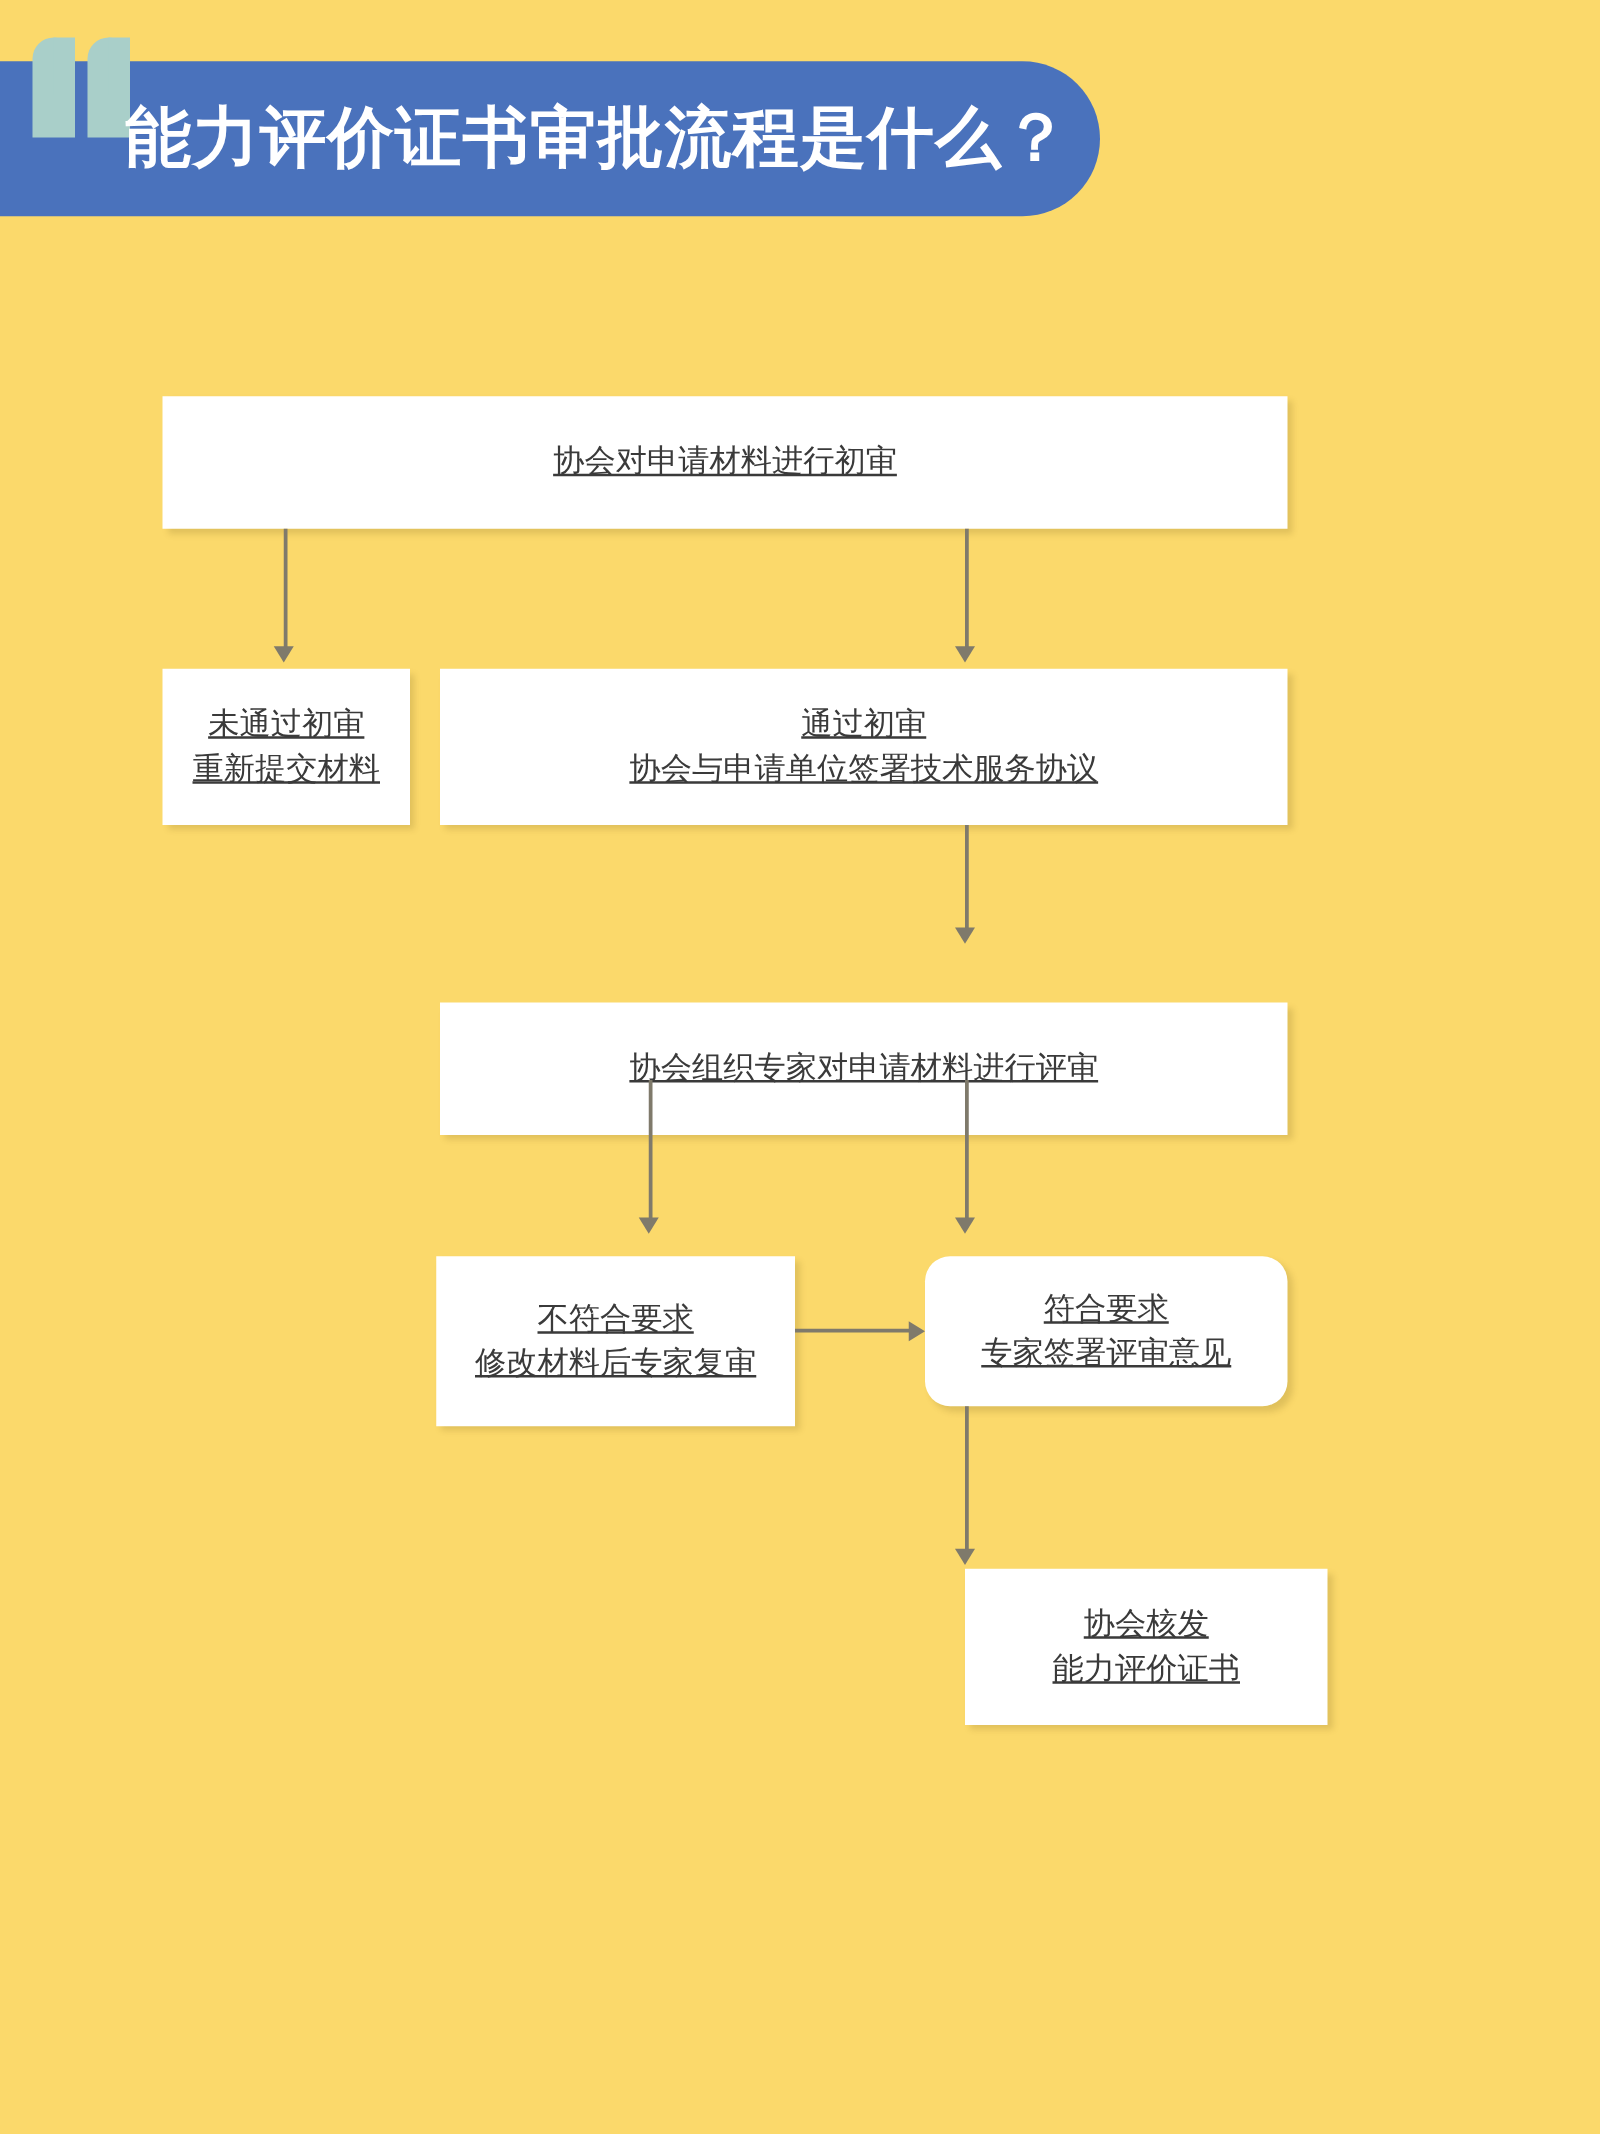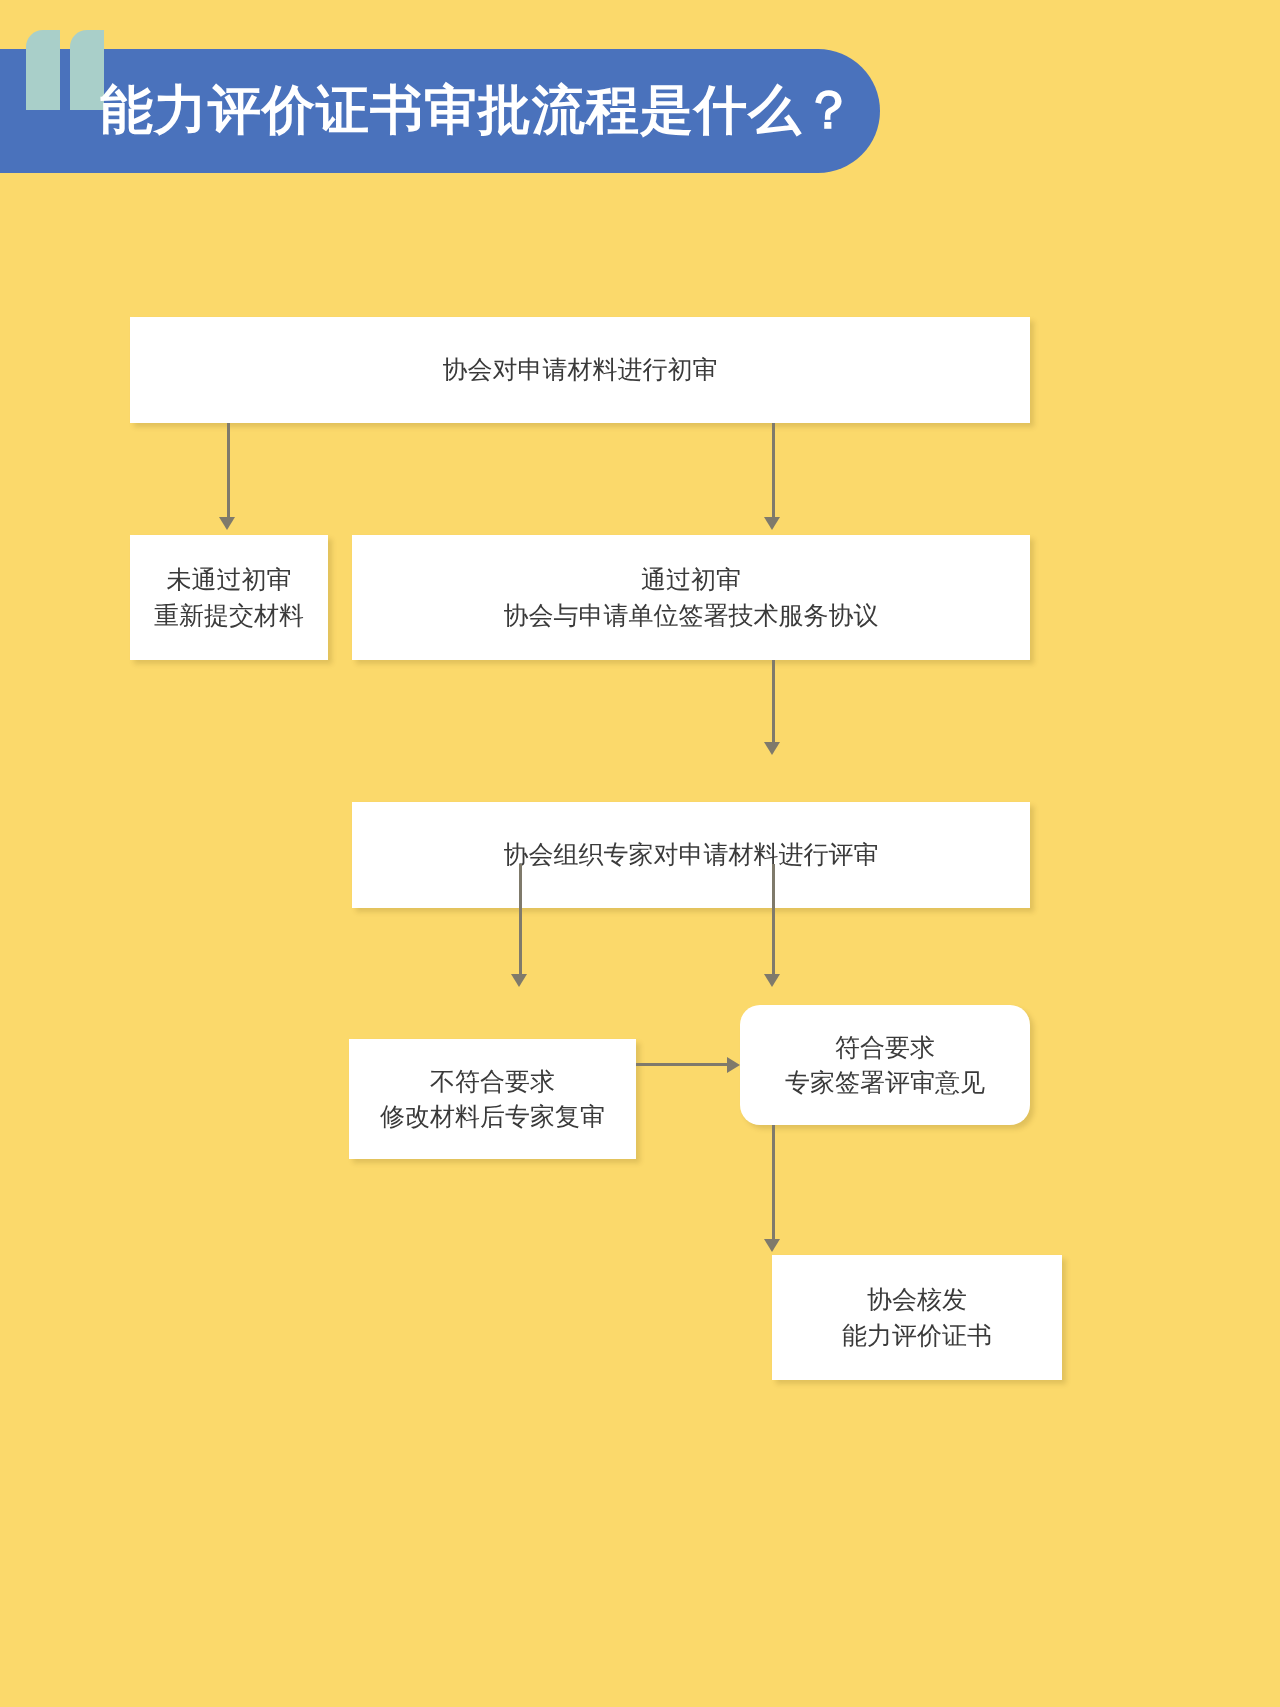--- a/index.html
+++ b/index.html
@@ -83,28 +83,28 @@
     display:flex;
     flex-direction:column;
     align-items:center;
     justify-content:center;
     color:#3A3A3A;
     font-size:25px;
     line-height:1.42;
     text-align:center;
     padding:6px 10px;
   }
-  .node .ln { display:block; white-space:nowrap; }
+  .node .ln { display:block; white-space:nowrap;text-decoration:underline; }
 
   
   #node-initial-review  { left:130px;  top:317px;  width:900px; height:106px; }
   #node-failed-initial  { left:130px;  top:535px;  width:198px; height:125px; }
   #node-passed-initial  { left:352px;  top:535px;  width:678px; height:125px; }
   #node-expert-review   { left:352px;  top:802px;  width:678px; height:106px; }
-  #node-not-qualified   { left:349px;  top:1039px; width:287px; height:120px; }
+  #node-not-qualified   { left:349px;  top:1005px; width:287px; height:136px; }
   #node-qualified       { left:740px;  top:1005px; width:290px; height:120px;border-radius:20px; }
   #node-certificate     { left:740px;  top:1255px; width:290px; height:125px;margin-left:32px; }
 
   
   .conn { position:absolute; background:#7F7A6B; }
   .vline { width:3px; }
   .hline { height:3px; }
 
   .arrowhead {
     position:absolute;

